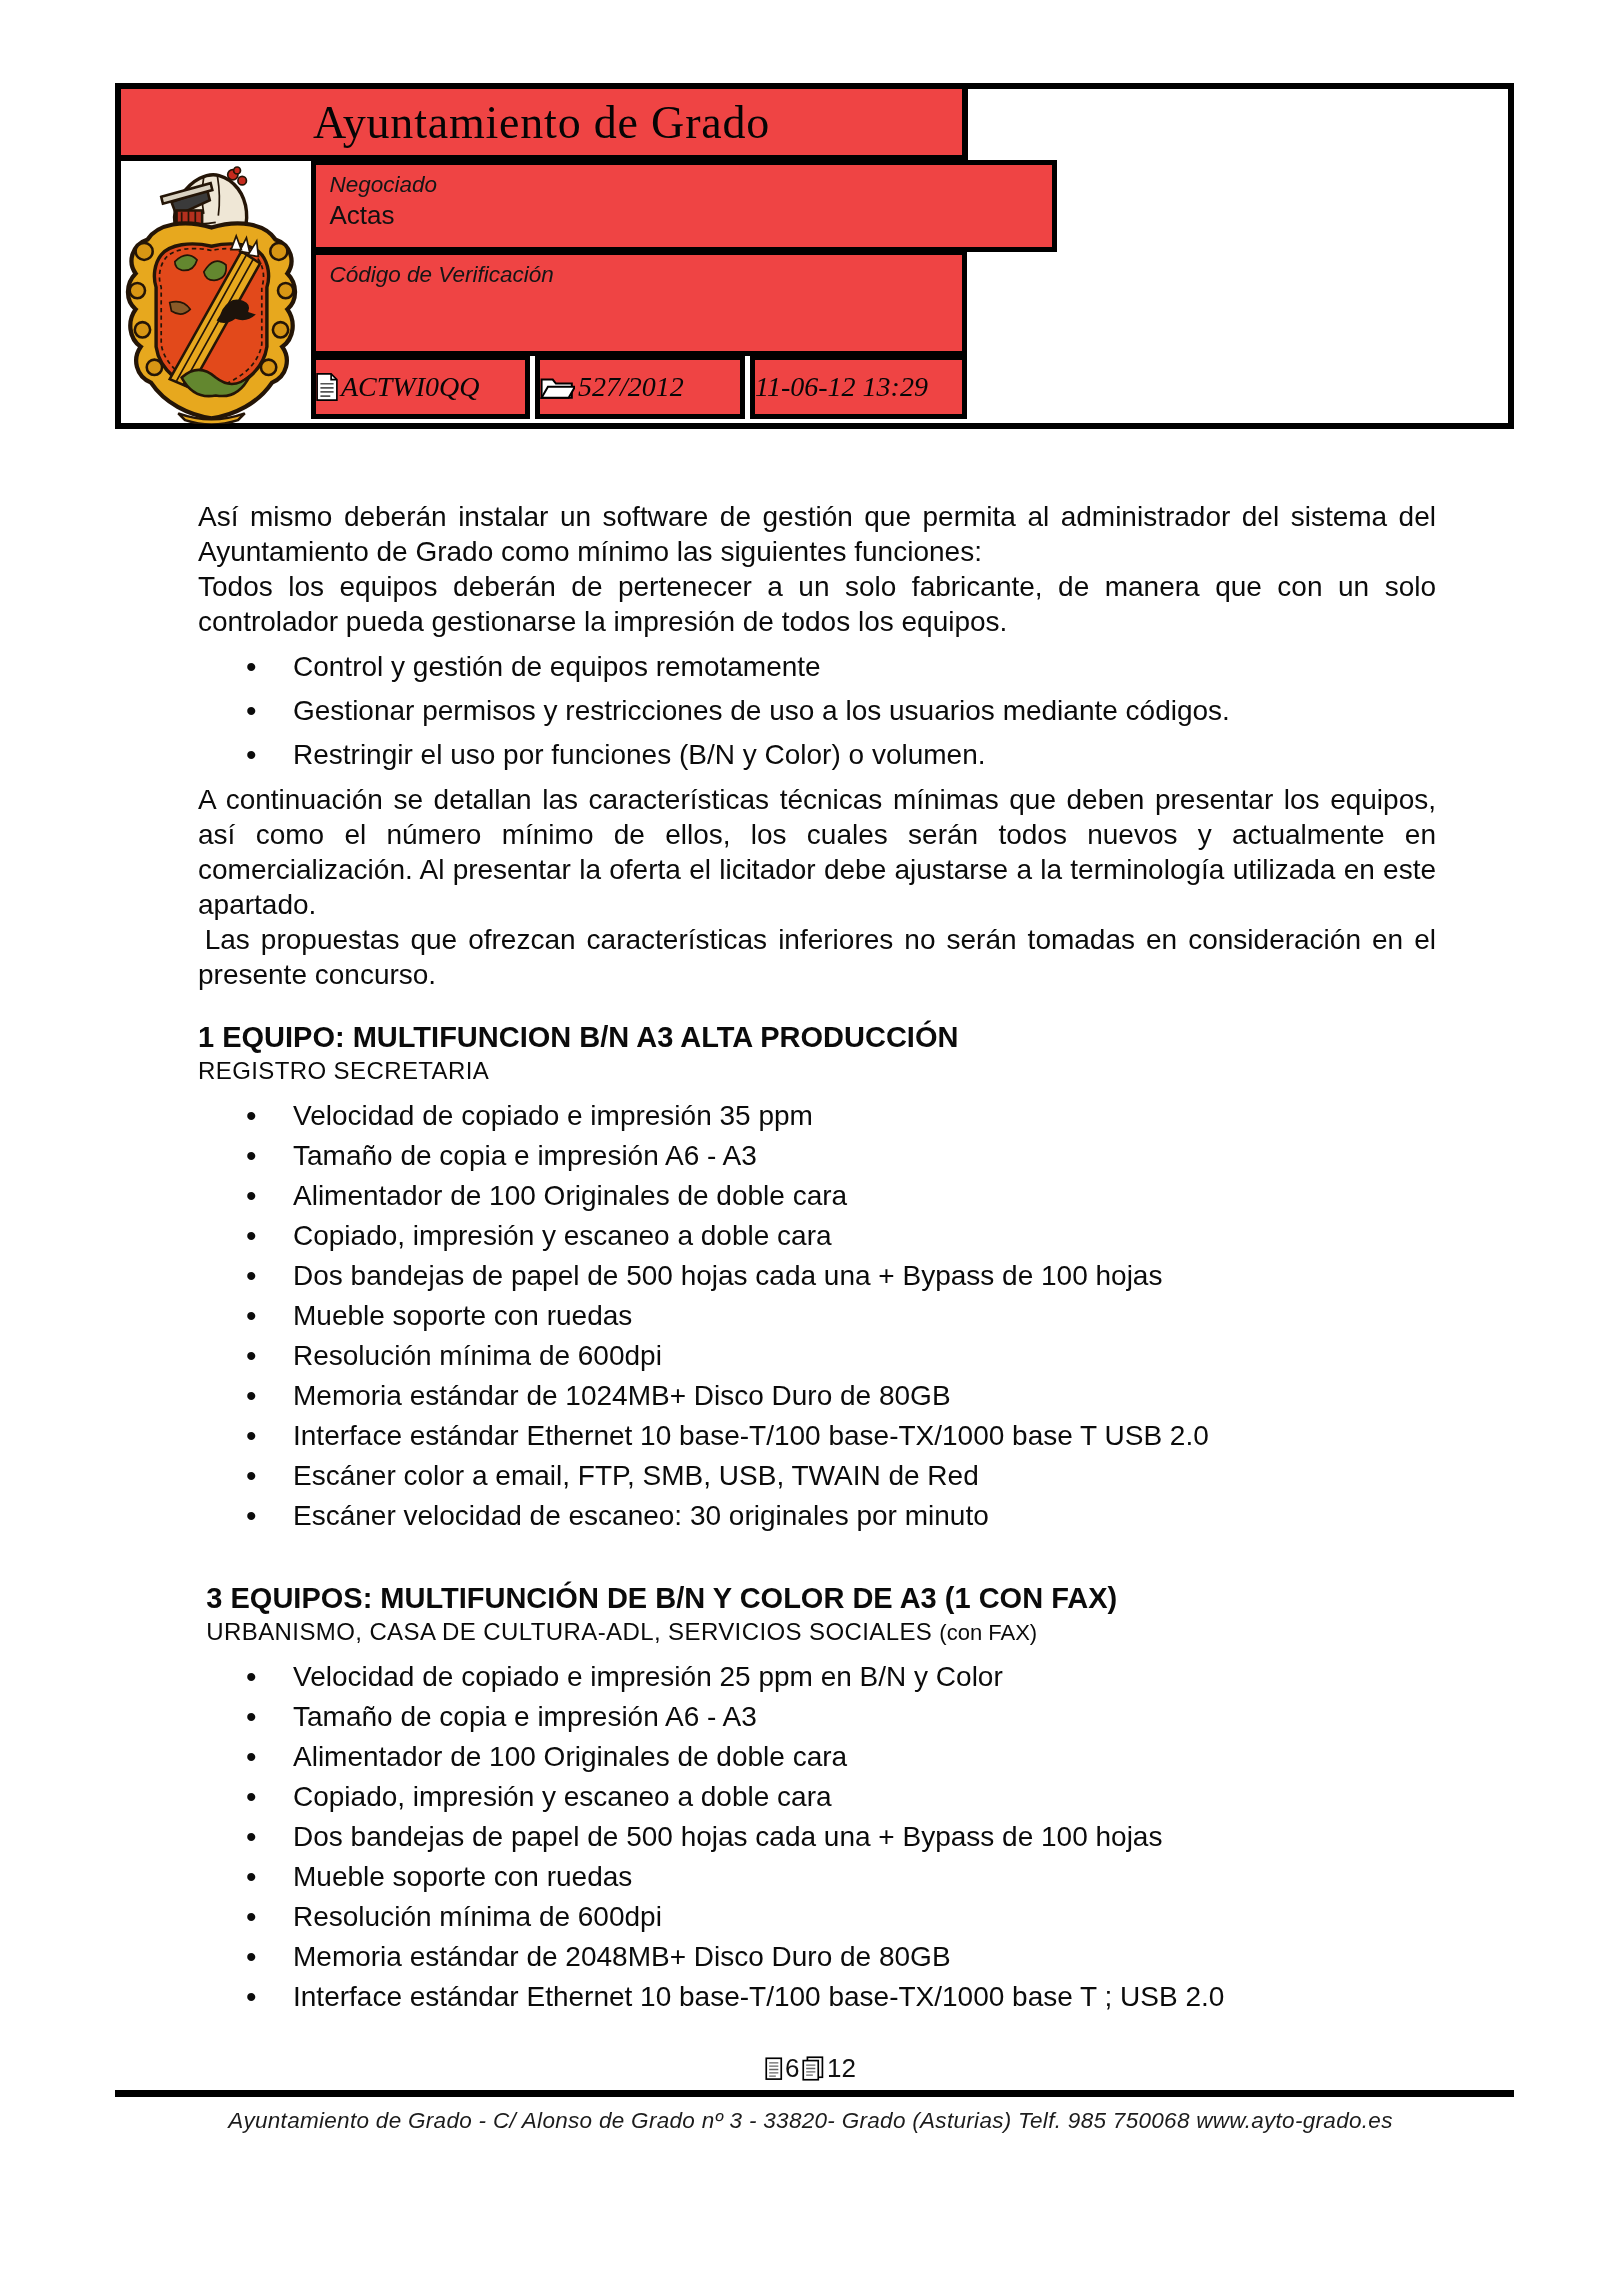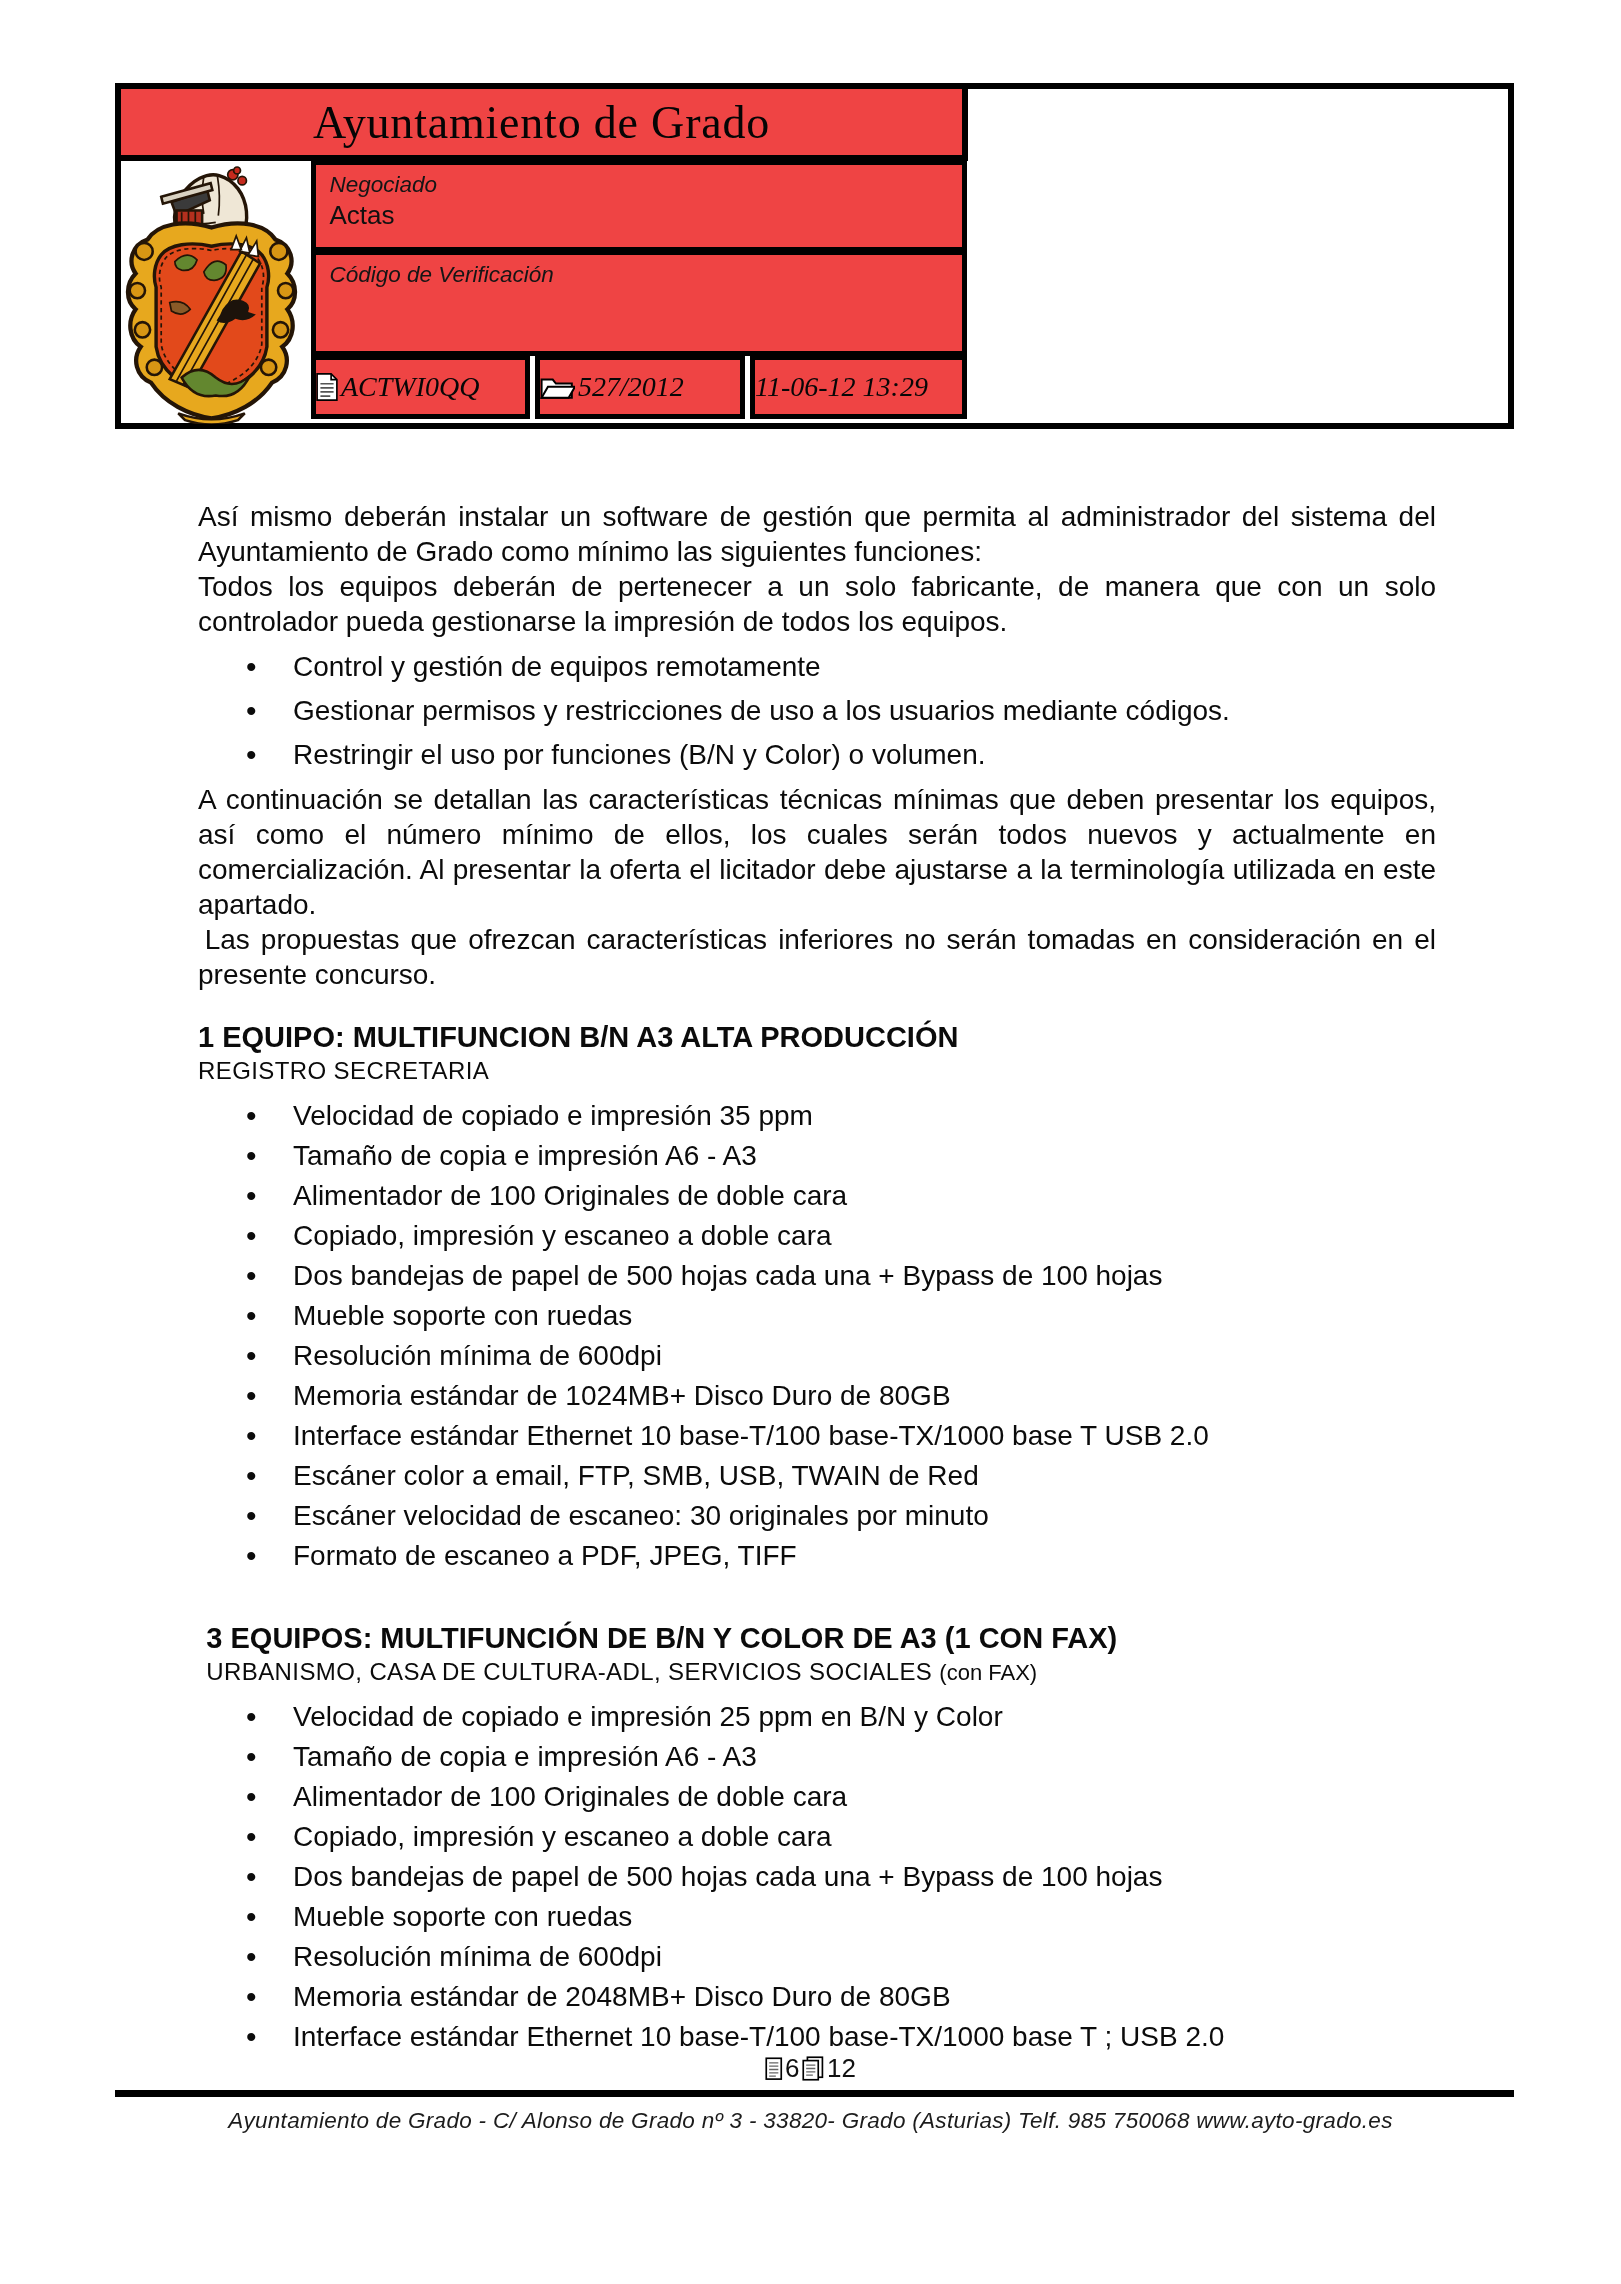--- a/index.html
+++ b/index.html
@@ -6,21 +6,21 @@
   .page{position:relative;width:1621px;height:2284px;background:#ffffff;overflow:hidden;
         font-family:"Liberation Sans",sans-serif;color:#0b0b0b;}
   .abs{position:absolute;box-sizing:border-box;}
   .box{position:absolute;box-sizing:border-box;border:5.8px solid #000;background:#ef4444;}
 
   
   .outer-box{left:115px;top:83px;width:1399px;height:346px;border-width:6.7px;background:transparent;}
   .title-box{left:115px;top:83px;width:853px;height:78px;border-width:6.7px;
              display:flex;align-items:center;justify-content:center;}
   .title-box .t{font-family:"Liberation Serif",serif;font-size:46px;letter-spacing:0.8px;color:#050505;}
-  .negociado-box{left:311px;top:160px;width:656px;height:92px;padding:6.7px 13.4px;}
+  .negociado-box{left:311px;top:160px;width:746px;height:92px;padding:6.7px 13.4px;}
   .codigo-box{left:311px;top:250px;width:656px;height:106px;padding:6.7px 13.4px;}
   .hdr-label{font-style:italic;font-size:22.5px;color:#151515;}
   .hdr-value{font-size:26px;margin-top:2px;color:#101010;}
   .code-cell{top:355px;height:64px;display:flex;align-items:center;
              gap:3px;font-family:"Liberation Serif",serif;font-size:28px;color:#070707;font-style:italic;}
   .cell-1{left:311px;width:219px;}
   .cell-2{left:535px;width:210px;}
   .cell-3{left:750px;width:217px;}
 
   
@@ -164,21 +164,20 @@
           <div class="li">Tamaño de copia e impresión A6 - A3</div>
           <div class="li">Alimentador de  100 Originales de doble cara</div>
           <div class="li">Copiado, impresión y escaneo a doble cara</div>
           <div class="li">Dos bandejas de papel de 500 hojas cada una + Bypass de 100 hojas</div>
           <div class="li">Mueble soporte con ruedas</div>
           <div class="li">Resolución mínima de 600dpi</div>
           <div class="li">Memoria estándar de 1024MB+ Disco Duro de 80GB</div>
           <div class="li">Interface estándar Ethernet 10 base-T/100 base-TX/1000 base T USB 2.0</div>
           <div class="li">Escáner color a email, FTP, SMB, USB, TWAIN de Red</div>
           <div class="li">Escáner velocidad de escaneo: 30 originales por minuto</div>
-          <div class="li">Formato de escaneo a PDF, JPEG, TIFF</div>
         </div>
     </div>
 
     <div class="sec-2">
       <div class="sec-h">3 EQUIPOS: MULTIFUNCIÓN DE B/N Y COLOR DE A3 (1 CON FAX)</div>
       <div class="sec-sub"><span>URBANISMO, CASA DE CULTURA-ADL, SERVICIOS SOCIALES </span><span class="small">(con FAX)</span></div>
       <div class="blist">
           <div class="li">Velocidad de copiado e impresión 25 ppm en B/N y Color</div>
           <div class="li">Tamaño de copia e impresión A6 - A3</div>
           <div class="li">Alimentador de  100 Originales de doble cara</div>

